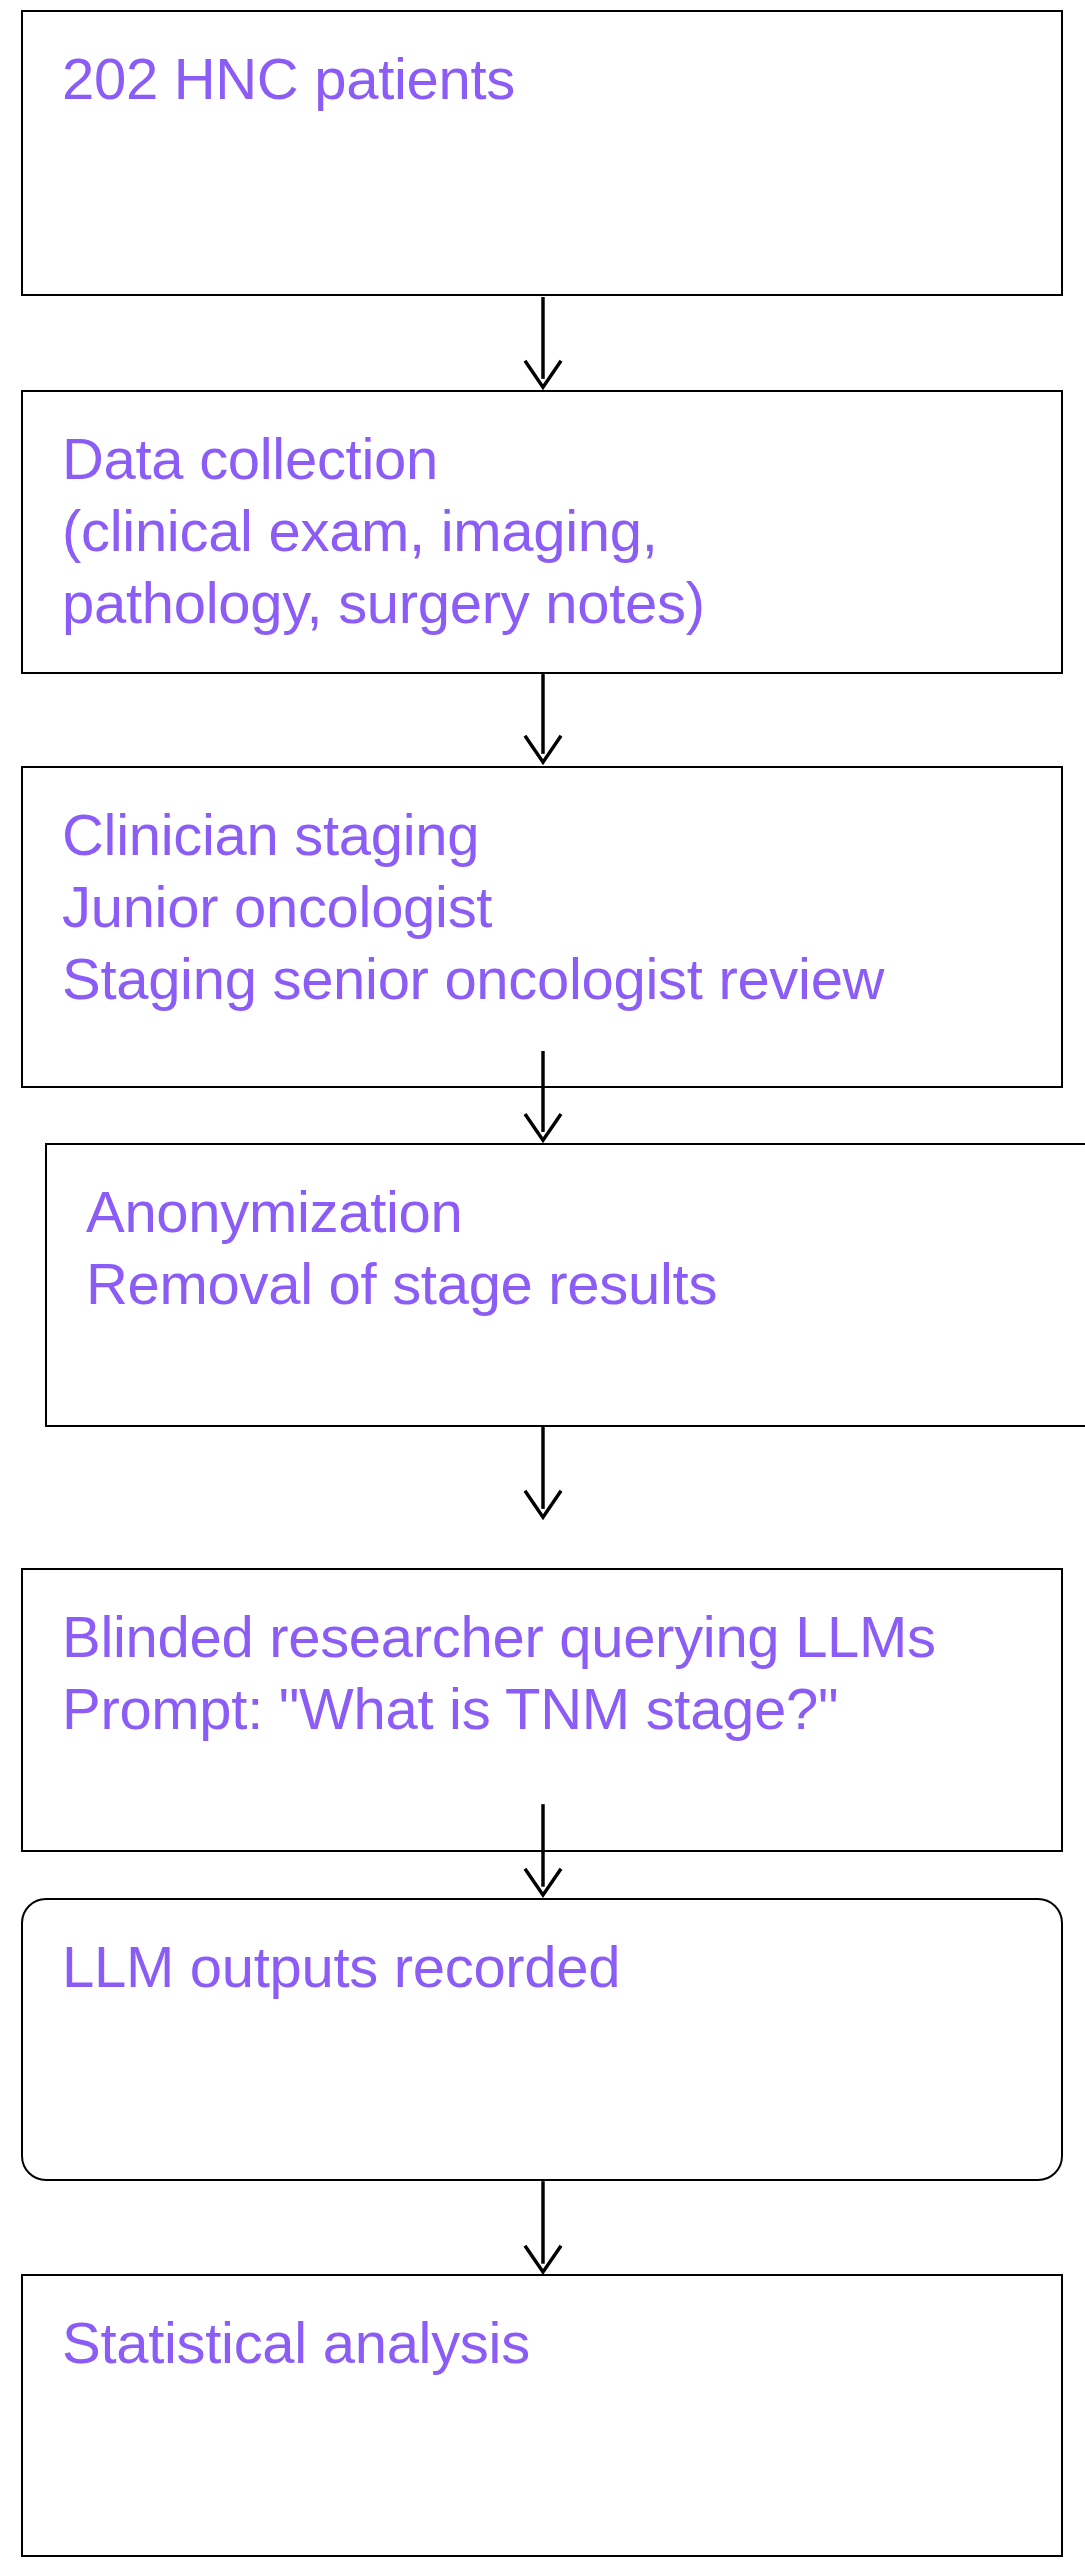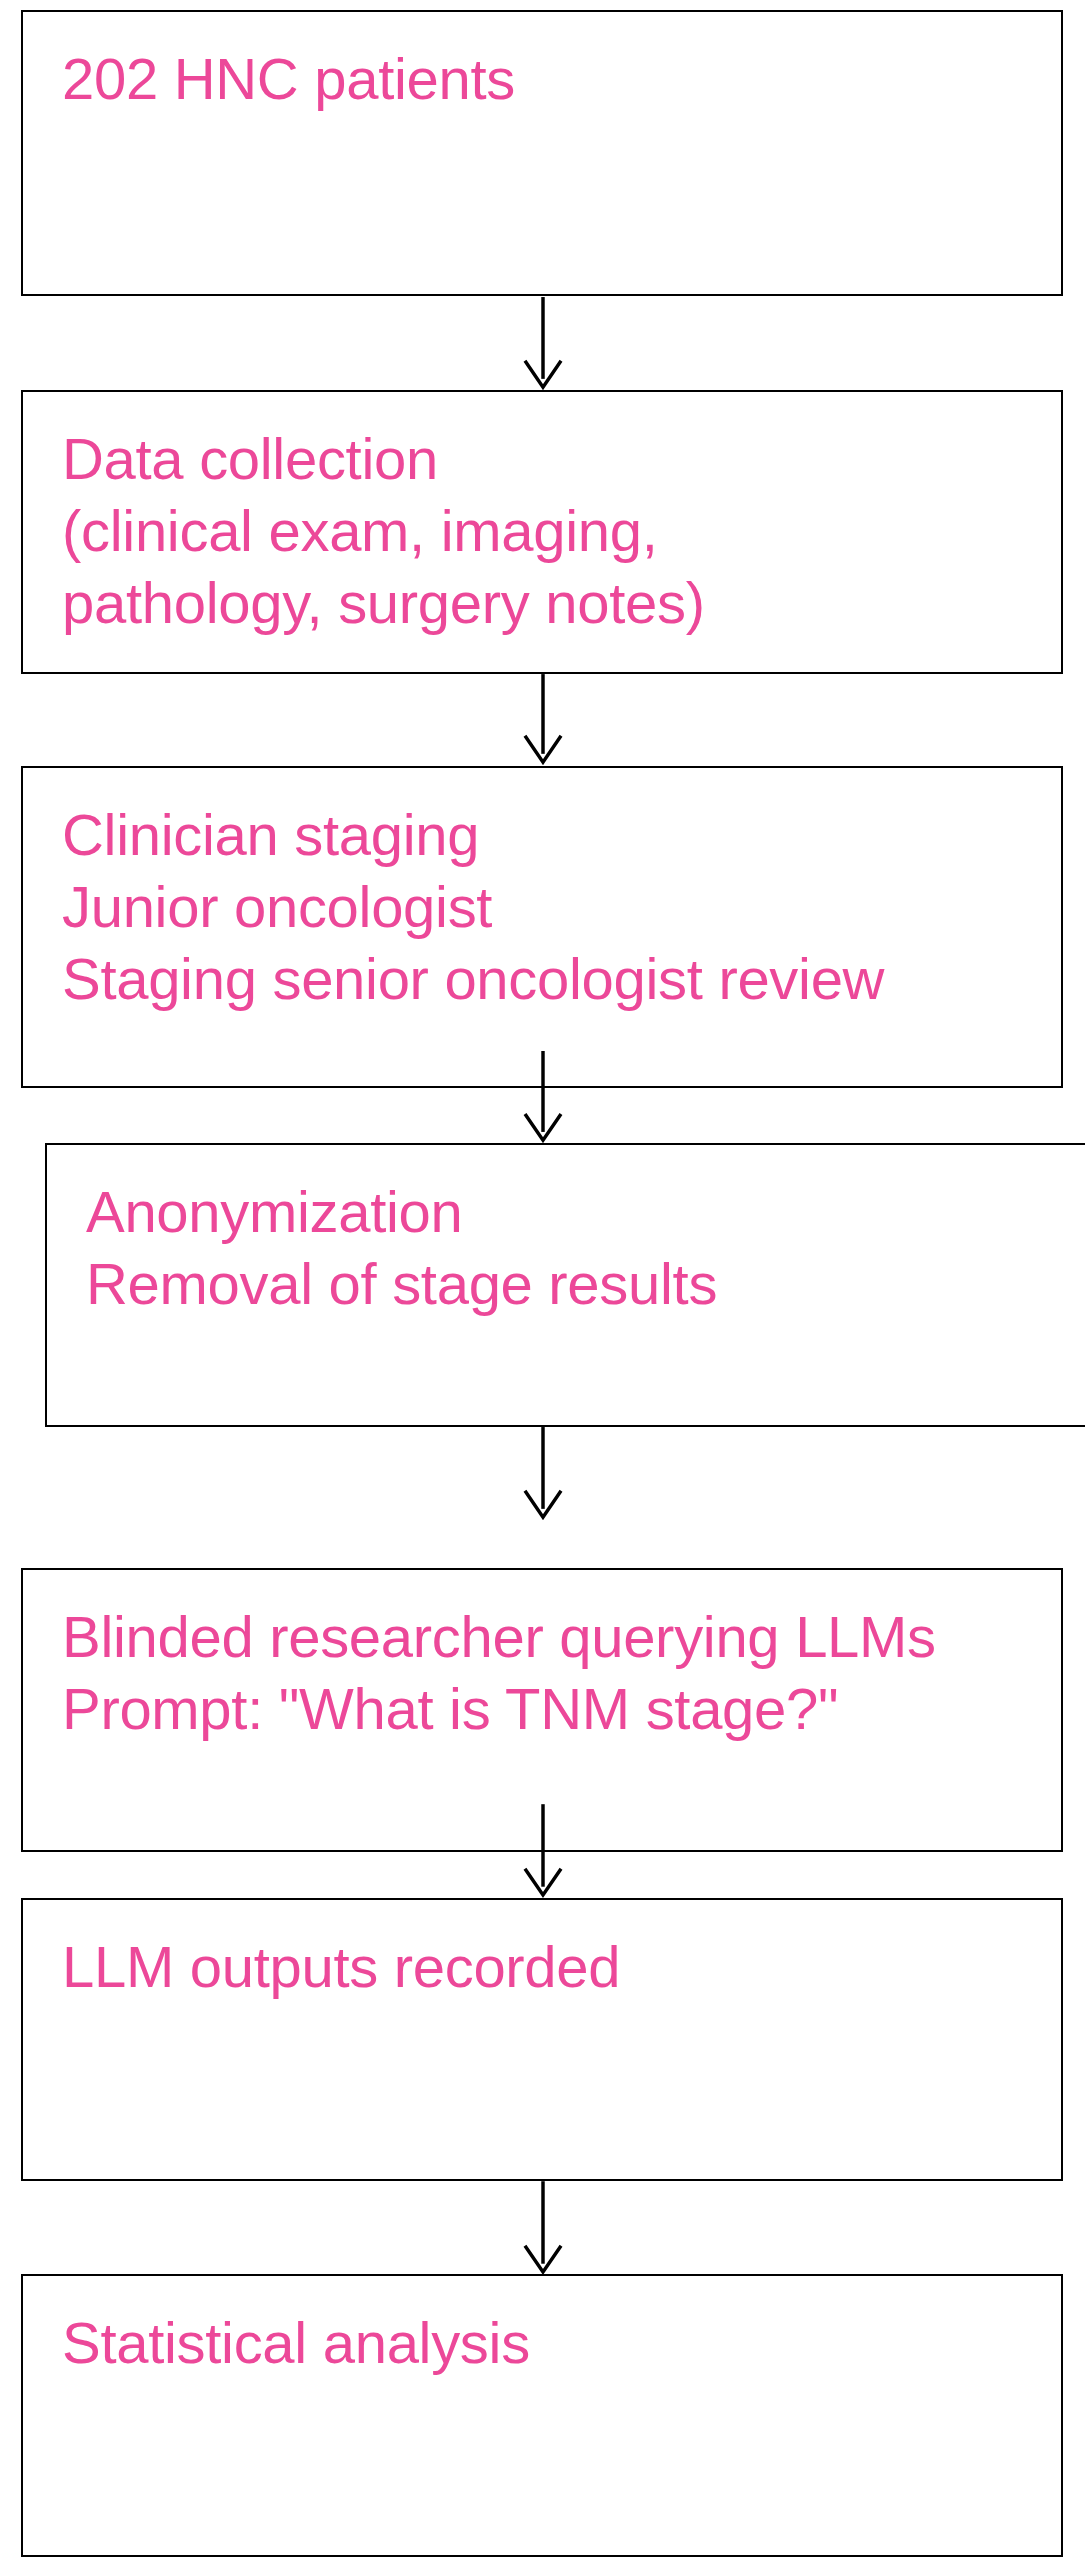--- a/index.html
+++ b/index.html
@@ -27,21 +27,21 @@
     border: 2.8px solid #000000;
     background: #ffffff;
   }
   .fc-box-text {
     position: absolute;
     left: 39px;
     top: 30.5px;
     right: 14px;
     font-size: 58px;
     line-height: 72px;
-    color: #ec4899;
+    color: #8b5cf6;
     letter-spacing: -0.3px;
     white-space: pre-line;
     font-weight: 400;
   }
   .fc-connector {
     position: absolute;
     left: 0;
     width: 1086px;
   }
   .fc-connector svg {
@@ -108,21 +108,21 @@
 Prompt: "What is TNM stage?"</div>
   </div>
 
   <div class="fc-connector" style="top:1804px; height:94px;">
     <svg width="1086" height="94" viewBox="0 0 1566 135" aria-hidden="true">
       <line x1="783" y1="0" x2="783" y2="119" stroke="#000000" stroke-width="5"></line>
       <path d="M 757 93 L 783 131 L 809 93" fill="none" stroke="#000000" stroke-width="5"></path>
     </svg>
   </div>
 
-  <div class="fc-box" style="top:1898px; height:283px;">
+  <div class="fc-box" style="top:1898px; height:283px;border-radius:25px;">
     <div class="fc-box-text">LLM outputs recorded</div>
   </div>
 
   <div class="fc-connector" style="top:2181px; height:94px;">
     <svg width="1086" height="94" viewBox="0 0 1566 135" aria-hidden="true">
       <line x1="783" y1="0" x2="783" y2="119" stroke="#000000" stroke-width="5"></line>
       <path d="M 757 93 L 783 131 L 809 93" fill="none" stroke="#000000" stroke-width="5"></path>
     </svg>
   </div>
 

